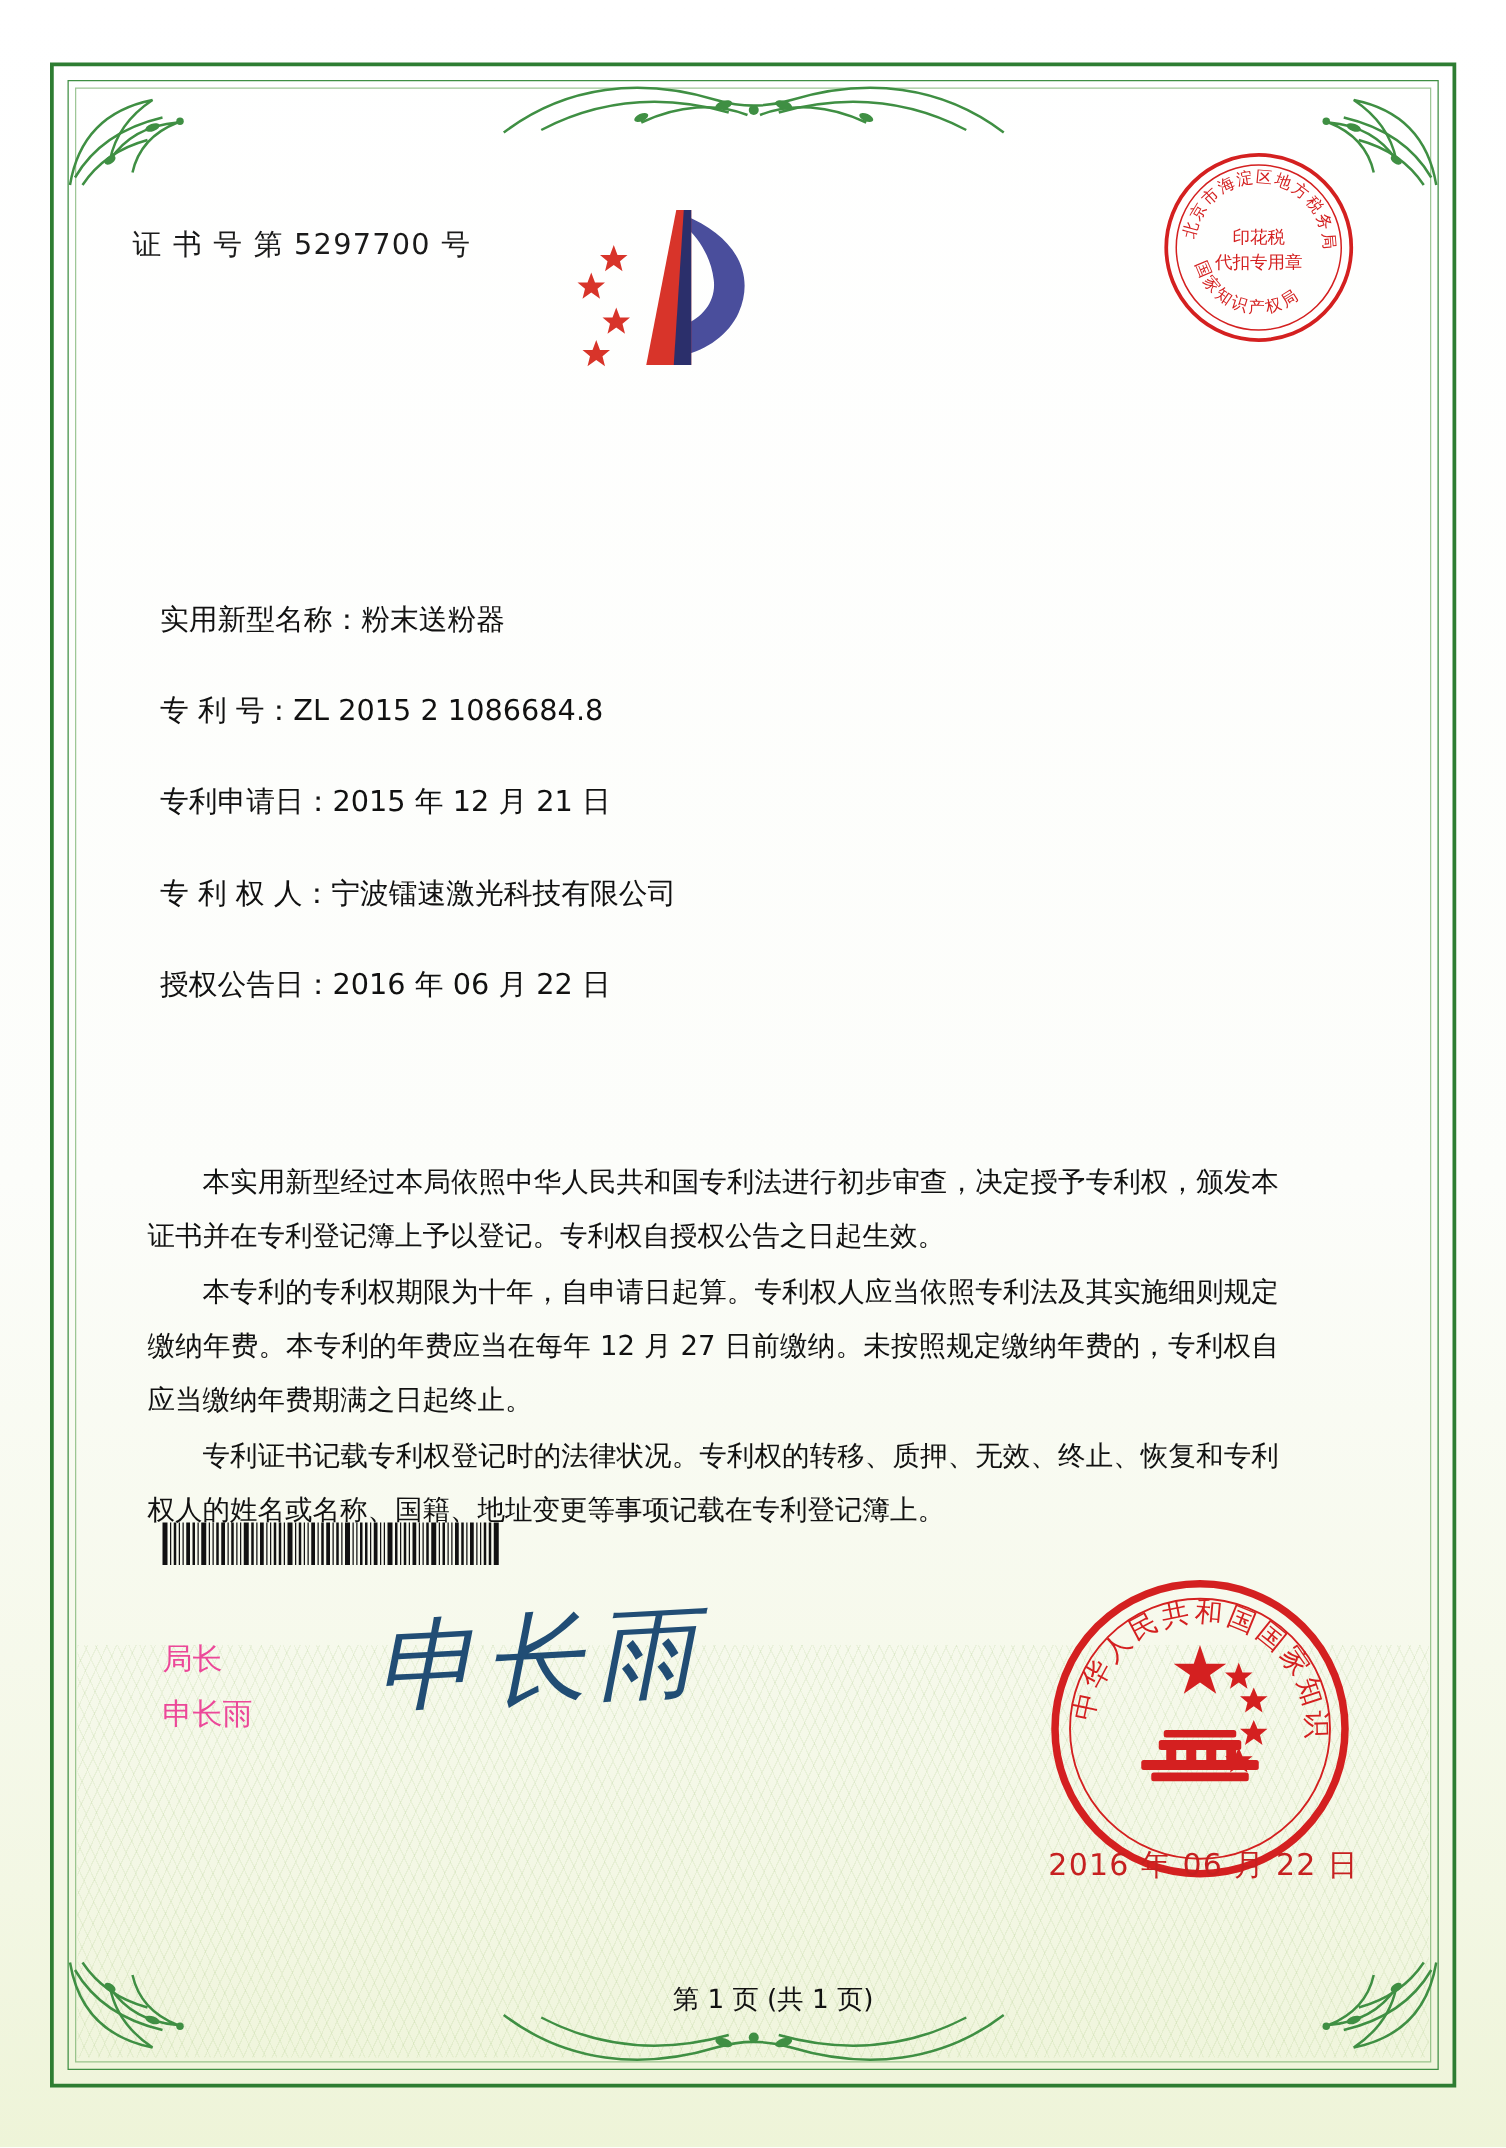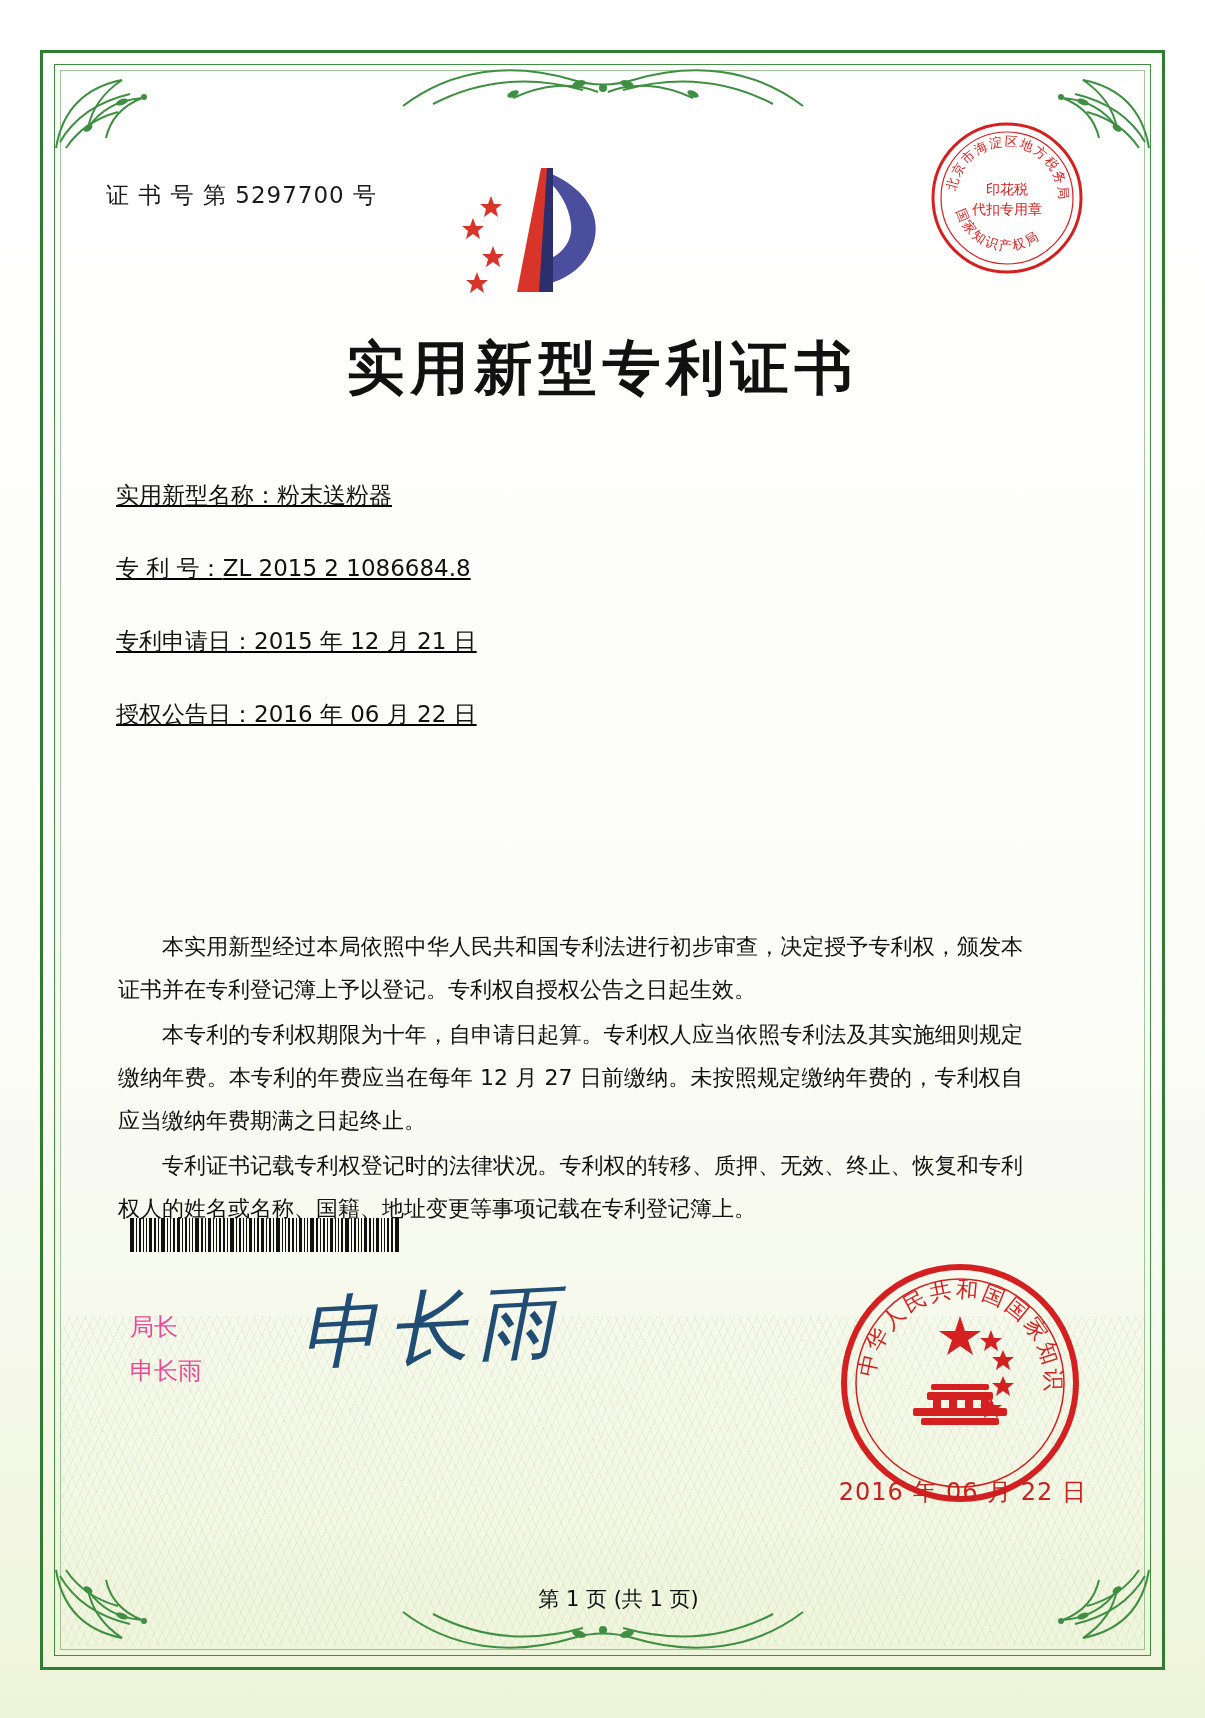--- a/index.html
+++ b/index.html
@@ -108,23 +108,22 @@
     text-align: center;
     font-size: 58px;
     letter-spacing: 6px;
     font-weight: 700;
     color: #111;
     font-family: "DejaVu Sans", "Liberation Sans", sans-serif;
   }
 
   .fields {
     position: absolute;
-    left: 116px; top: 480px;
+    left: 128px; top: 480px;
     width: 900px;
-    text-decoration: underline;
   }
   .field-row {
     font-size: 23px;
     color: #111;
     margin-bottom: 42px;
     font-family: "DejaVu Sans", "Liberation Sans", sans-serif;
     white-space: nowrap;
   }
   .field-label { display: inline; }
   .field-value { display: inline; }
@@ -347,31 +346,33 @@
       </text>
       <path id="tsArcBot" d="M 80,80 m -52,0 a 52,52 0 0,0 104,0" fill="none"></path>
       <text font-size="13" fill="#d42020" font-family="DejaVu Sans, sans-serif" letter-spacing="2">
         <textPath href="#tsArcBot" startOffset="8%">国家知识产权局</textPath>
       </text>
       <text x="80" y="76" text-anchor="middle" font-size="14" fill="#d42020" font-family="DejaVu Sans, sans-serif">印花税</text>
       <text x="80" y="96" text-anchor="middle" font-size="14" fill="#d42020" font-family="DejaVu Sans, sans-serif">代扣专用章</text>
     </svg>
   </div>
 
-  <div class="main-title">实用新型专利证书</div>
 
   <div class="fields">
     <div class="field-row">
       <span class="field-label">实用新型名称：</span><span class="field-value">粉末送粉器</span>
     </div>
     <div class="field-row">
       <span class="field-label">专  利  号：</span><span class="field-value">ZL 2015 2 1086684.8</span>
     </div>
     <div class="field-row">
       <span class="field-label">专利申请日：</span><span class="field-value">2015 年 12 月 21 日</span>
+    </div>
+    <div class="field-row">
+      <span class="field-label">专 利 权 人：</span><span class="field-value">宁波镭速激光科技有限公司</span>
     </div>
     <div class="field-row">
       <span class="field-label">授权公告日：</span><span class="field-value">2016 年 06 月 22 日</span>
     </div>
   </div>
 
   <div class="body-text">
     <p>本实用新型经过本局依照中华人民共和国专利法进行初步审查，决定授予专利权，颁发本证书并在专利登记簿上予以登记。专利权自授权公告之日起生效。</p>
     <p>本专利的专利权期限为十年，自申请日起算。专利权人应当依照专利法及其实施细则规定缴纳年费。本专利的年费应当在每年 12 月 27 日前缴纳。未按照规定缴纳年费的，专利权自应当缴纳年费期满之日起终止。</p>
     <p>专利证书记载专利权登记时的法律状况。专利权的转移、质押、无效、终止、恢复和专利权人的姓名或名称、国籍、地址变更等事项记载在专利登记簿上。</p>

